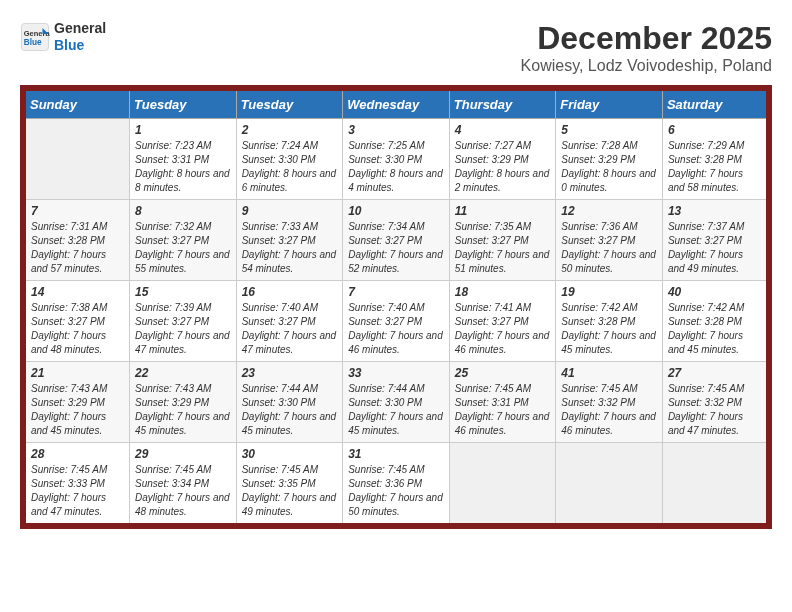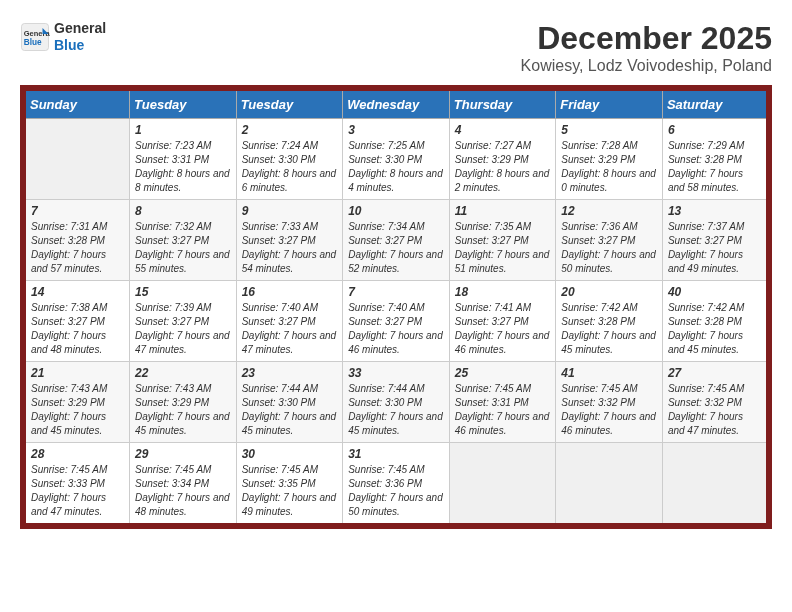--- a/index.html
+++ b/index.html
@@ -188,21 +188,21 @@
         </td>
         <td>
           <span class="day-number">7</span>
           <div class="day-info">Sunrise: 7:40 AM<br>Sunset: 3:27 PM<br>Daylight: 7 hours and 46 minutes.</div>
         </td>
         <td>
           <span class="day-number">18</span>
           <div class="day-info">Sunrise: 7:41 AM<br>Sunset: 3:27 PM<br>Daylight: 7 hours and 46 minutes.</div>
         </td>
         <td>
-          <span class="day-number">20</span>
+          <span class="day-number">19</span>
           <div class="day-info">Sunrise: 7:42 AM<br>Sunset: 3:28 PM<br>Daylight: 7 hours and 45 minutes.</div>
         </td>
         <td>
           <span class="day-number">40</span>
           <div class="day-info">Sunrise: 7:42 AM<br>Sunset: 3:28 PM<br>Daylight: 7 hours and 45 minutes.</div>
         </td>
       </tr>
       <tr>
         <td>
           <span class="day-number">21</span>

